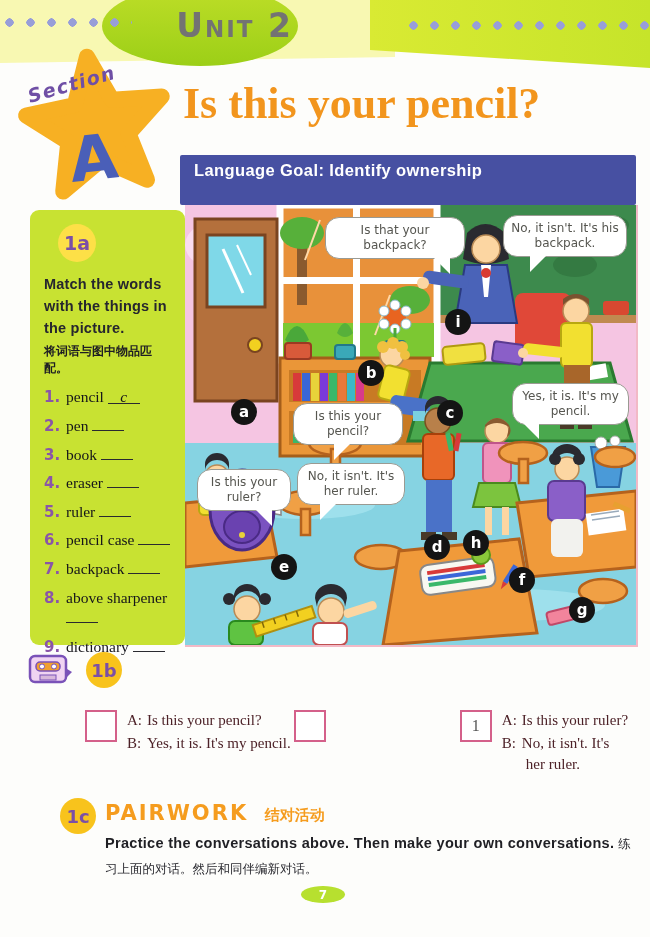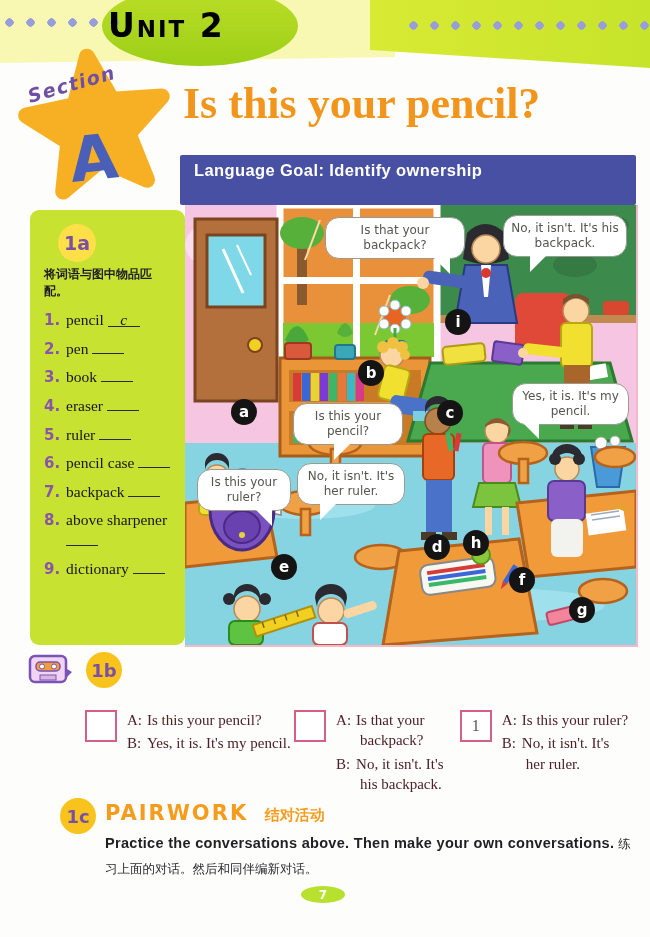--- a/index.html
+++ b/index.html
@@ -9,22 +9,22 @@
     -webkit-font-smoothing:antialiased;
   }
   
   .header-svg{position:absolute;left:0;top:0;z-index:0;}
   .dots{position:absolute;top:17px;height:12px;z-index:2;
     background-image:radial-gradient(circle 4.2px at 5.5px 5.5px,#989ed8 97%,transparent);
     background-size:21px 12px;background-repeat:repeat-x;}
   .dots-left{left:4px;width:128px;}
   .dots-right{left:408px;width:242px;top:20px;}
   .unit-label{
-    position:absolute;left:108px;top:6px;width:185px;text-align:left;z-index:3;
-    font-family:"DejaVu Sans",sans-serif;font-weight:bold;font-size:33px;color:#000000;
+    position:absolute;left:108px;top:6px;width:185px;text-align:right;z-index:3;
+    font-family:"DejaVu Sans",sans-serif;font-weight:bold;font-size:33px;color:#737373;
     font-variant:small-caps;letter-spacing:2px;
   }
   .star-wrap{position:absolute;left:0;top:30px;z-index:4;}
   .page-title{
     position:absolute;left:183px;top:78px;width:460px;z-index:3;
     font-family:"Liberation Serif",serif;font-weight:bold;font-size:44px;color:#f2951d;
   }
   
   .lang-bar{position:absolute;left:180px;top:155px;width:456px;height:50px;
     background:#4750a2;border-radius:2px;z-index:3;color:#fff;
@@ -143,20 +143,21 @@
 
 <div class="lang-bar">
   <div class="lang-line1">
     <span>Language Goal:</span>
     <span>Identify ownership</span>
   </div>
 </div>
 
 <div class="sidebar">
   <div class="badge badge-1a">1a</div>
+  <div class="instruction">Match the words with the things in the picture.</div>
   <div class="instruction-zh">将词语与图中物品匹配。</div>
   <div class="word-list">
     <div class="word-item">
       <span class="word-num">1.</span>
       <span class="word-text"><span>pencil</span>
         <span class="blank">c</span></span>
     </div>
     <div class="word-item">
       <span class="word-num">2.</span>
       <span class="word-text"><span>pen</span>
@@ -466,24 +467,20 @@
 <div class="convs">
   <div class="conv conv1">
     <div class="checkbox"></div>
     <div class="conv-lines">
       <div class="conv-line"><span class="speaker">A:</span><span>Is this your pencil?</span></div>
       <div class="conv-line"><span class="speaker">B:</span><span>Yes, it is. It's my pencil.</span></div>
     </div>
   </div>
   <div class="conv conv2">
     <div class="checkbox"></div>
-    <div class="conv-lines">
-      <div class="conv-line"><span class="speaker">A:</span><span>Is that your backpack?</span></div>
-      <div class="conv-line"><span class="speaker">B:</span><span>No, it isn't. It's his backpack.</span></div>
-    </div>
   </div>
   <div class="conv conv3">
     <div class="checkbox">1</div>
     <div class="conv-lines">
       <div class="conv-line"><span class="speaker">A:</span><span>Is this your ruler?</span></div>
       <div class="conv-line"><span class="speaker">B:</span><span>No, it isn't. It's her ruler.</span></div>
     </div>
   </div>
 </div>
 

